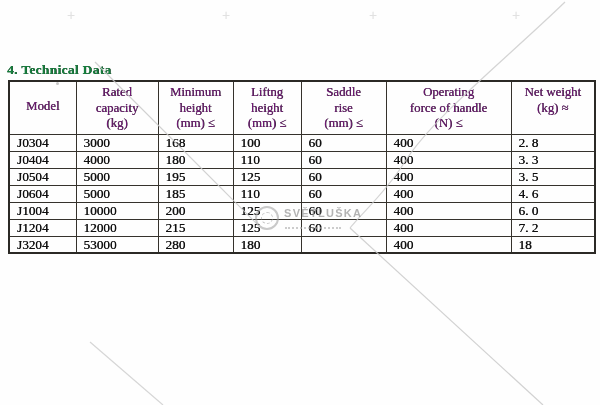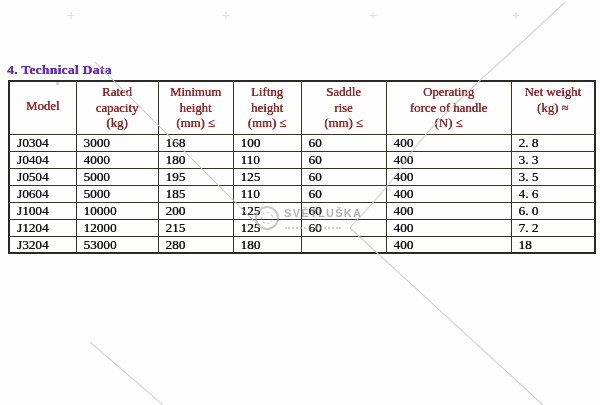--- a/index.html
+++ b/index.html
@@ -5,38 +5,38 @@
   html,body{margin:0;padding:0;}
   body{
     width:600px;height:405px;position:relative;overflow:hidden;
     background:#ffffff;
     font-family:"Liberation Serif", serif;
   }
   .page{position:absolute;inset:0;background:#fefefe;}
 
   .doc-title{
     position:absolute;left:7px;top:62px;
-    font-size:13.5px;font-weight:bold;color:#6d28d9;
+    font-size:13.5px;font-weight:bold;color:#15803d;
     letter-spacing:.3px;
     text-shadow:.3px 0 0 #222;
   }
 
   table.tech{
     position:absolute;left:8px;top:80px;width:586px;
     border-collapse:collapse;table-layout:fixed;
     border:2px solid #2b2925;
   }
   .tech th,.tech td{
     border:1.5px solid #35322c;
     overflow:hidden;white-space:nowrap;
   }
   .tech thead tr{height:53px;}
   .tech th{
     vertical-align:top;padding-top:3px;
-    font-weight:normal;font-size:12.8px;color:#b91c1c;
+    font-weight:normal;font-size:12.8px;color:#701a75;
     text-shadow:.3px 0 0 #222;
   }
   .tech th .hline{line-height:15.6px;text-align:center;}
   .tech th.vcenter{vertical-align:middle;padding-top:0;}
   .tech tbody tr{height:17px;}
   .tech td{
     font-size:13.2px;color:#0e0e0e;
     padding:0 0 0 7px;line-height:15px;
     text-shadow:.3px 0 0 #222;
     vertical-align:middle;

